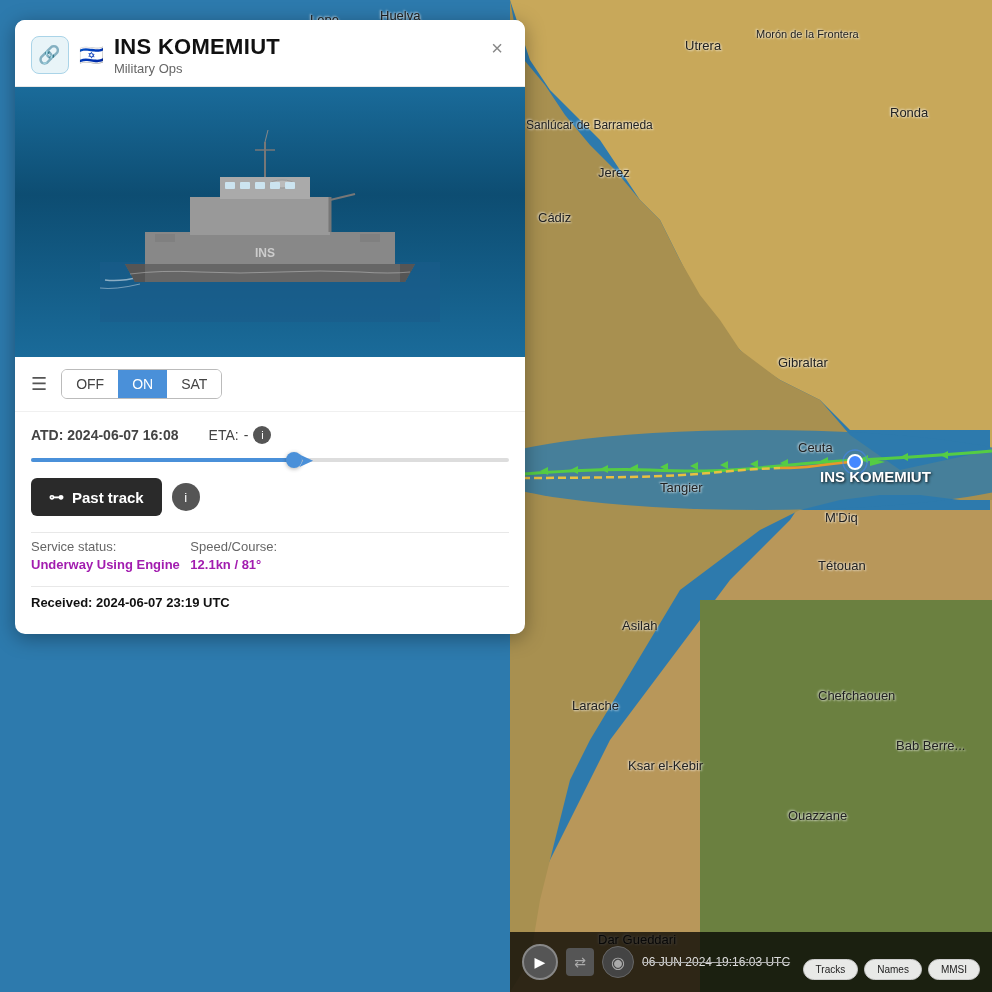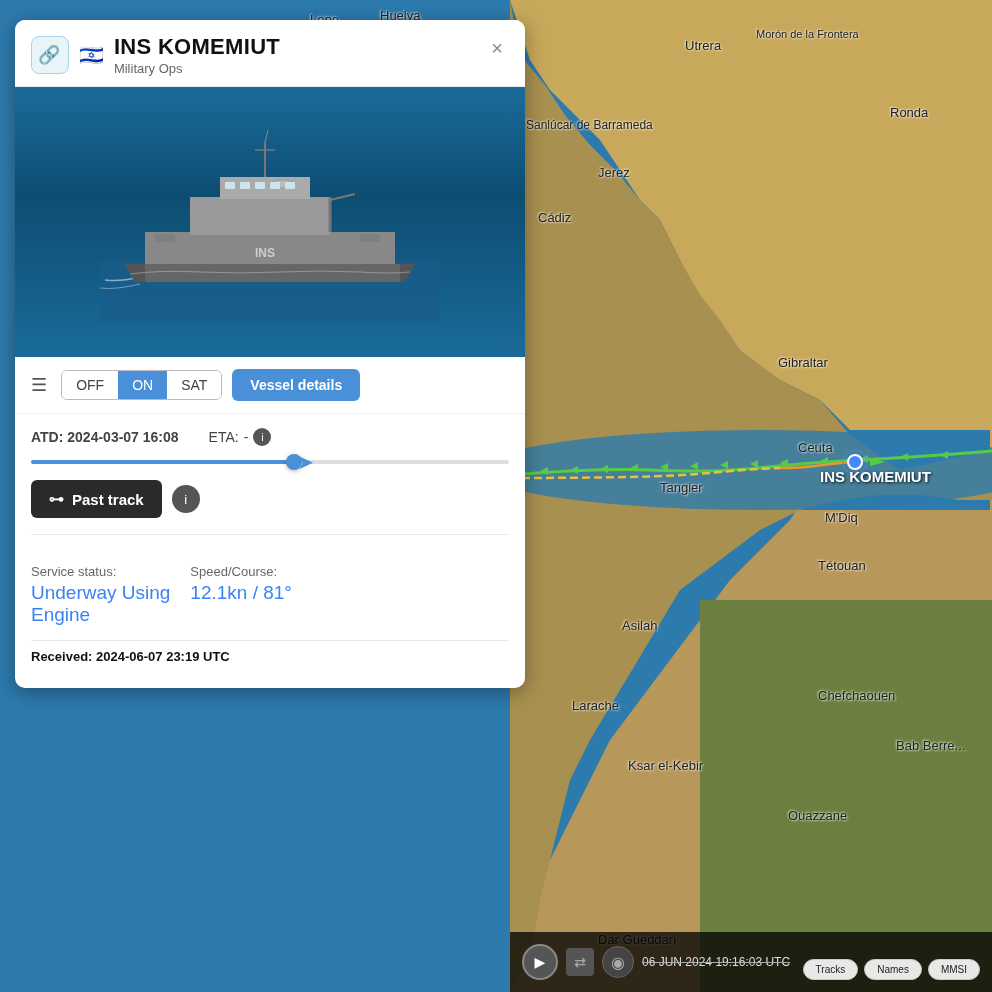--- a/index.html
+++ b/index.html
@@ -398,38 +398,38 @@
       cursor: pointer;
       align-self: center;
     }
 
     
     .status-grid {
       display: grid;
       grid-template-columns: 1fr 1fr 1fr;
       gap: 0;
       border-top: 1px solid #e8e8e8;
-      padding-top: 25px;
+      padding-top: 2px;
       margin-bottom: 10px;
     }
 
     .status-cell {
       padding: 4px 8px 4px 0;
     }
 
     .status-cell-label {
       font-size: 13px;
       color: #666;
       margin-bottom: 3px;
     }
 
     .status-cell-value {
-      font-size: 19px;
-      font-weight: 400;
-      color: #3b82f6;
+      font-size: 13px;
+      font-weight: 700;
+      color: #a21caf;
     }
 
     .received-row {
       font-size: 13px;
       color: #555;
       padding: 8px 0 14px 0;
       border-top: 1px solid #e8e8e8;
       margin-top: 4px;
     }
 
@@ -589,29 +589,28 @@
     </div>
   </div>
 
   <div class="panel-controls">
     <div class="hamburger-icon">☰</div>
     <div class="toggle-group">
       <button class="toggle-btn">OFF</button>
       <button class="toggle-btn active">ON</button>
       <button class="toggle-btn">SAT</button>
     </div>
-    <button class="vessel-details-btn">Vessel details</button>
   </div>
 
   <div class="panel-info">
 
 
     <div class="atd-row">
       <div class="atd-item">
-        <span>ATD:</span> <span>2024-03-07 16:08</span>
+        <span>ATD:</span> <span>2024-06-07 16:08</span>
       </div>
       <div class="eta-item">
         <span>ETA:</span>
         <span>-</span>
         <div class="info-circle">i</div>
       </div>
     </div>
 
     <div class="slider-row">
       <div class="slider-track">

